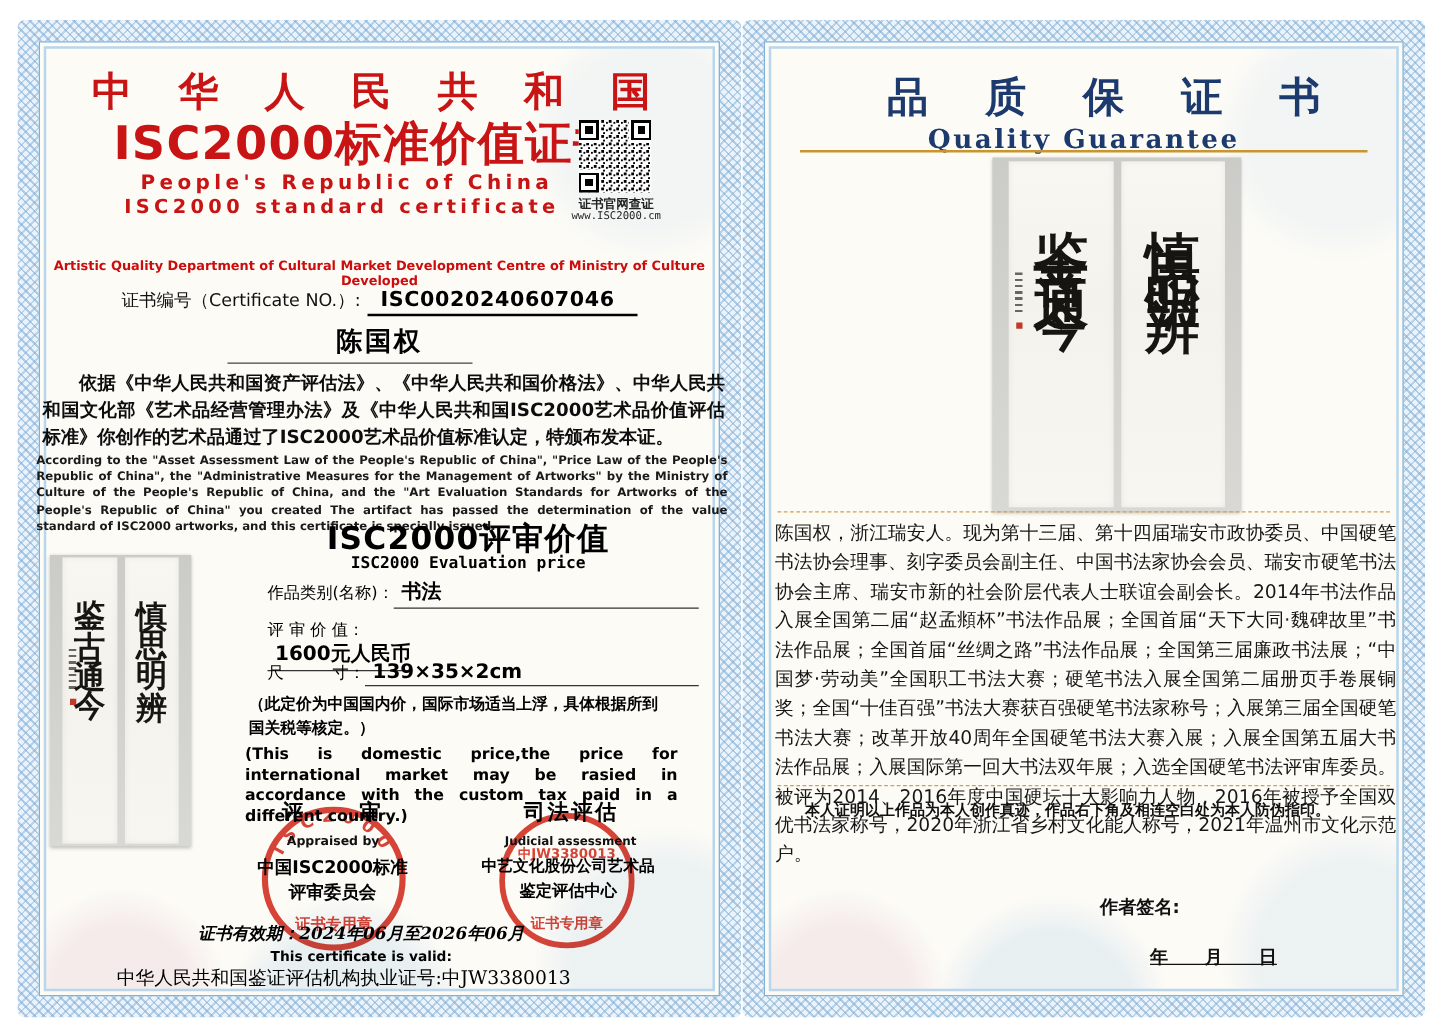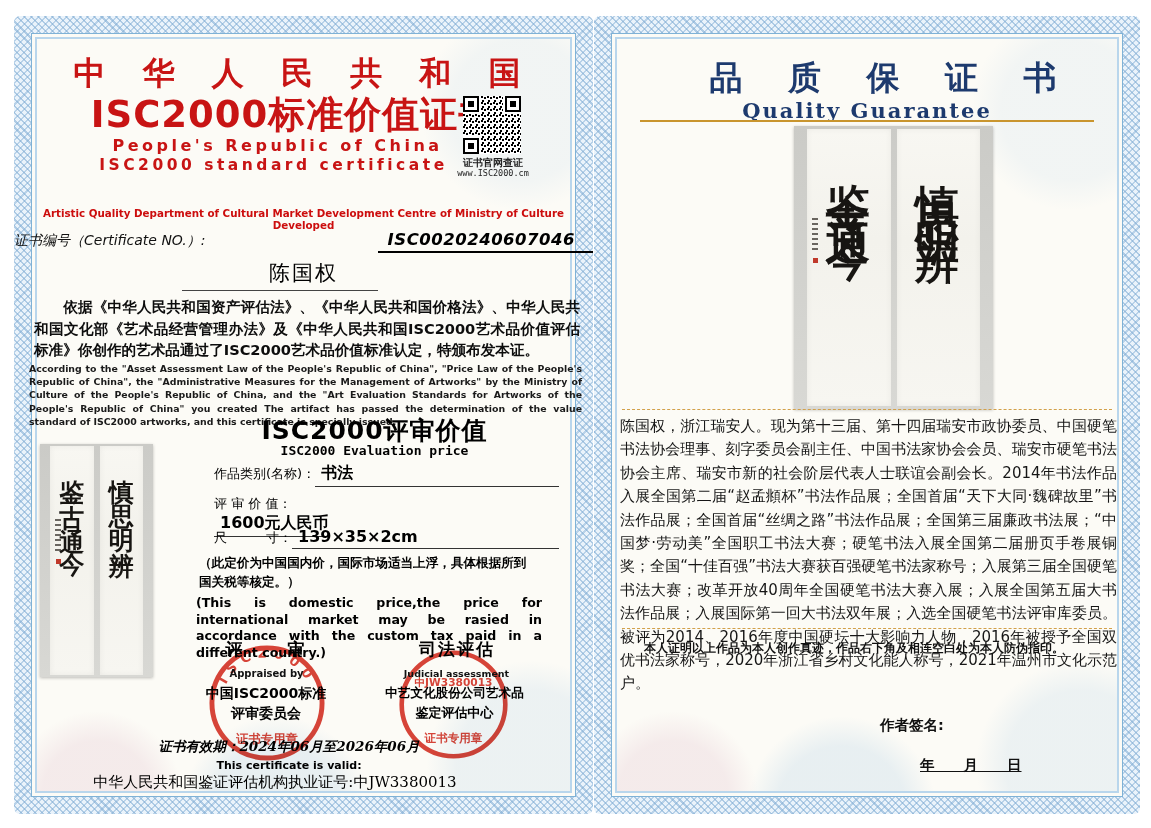--- a/index.html
+++ b/index.html
@@ -39,25 +39,25 @@
   .t-cn2 { top:74px; left:10px; right:30px; font-size:37px; font-weight:bold; letter-spacing:1px; }
   .t-en1 { top:120px; left:8px; right:60px; font-size:16px; font-weight:bold; letter-spacing:3.5px; }
   .t-en2 { top:140px; left:0; right:60px; font-size:15.5px; font-weight:bold; letter-spacing:3.5px; }
   .banner-cn { top:160px; left:0; right:0; font-size:23px; font-weight:bold; color:#cc0d0d; letter-spacing:.5px; }
   .banner-en { top:191px; left:0; right:0; font-size:10.3px; font-weight:bold; color:#cc0d0d; }
 
   .qr-box { top:80px; left:449px; width:58px; height:58px; background:#fff; }
   .qr-cap1 { top:140px; left:441px; width:76px; font-size:10px; color:#222; text-align:center; font-weight:600; }
   .qr-cap2 { top:152px; left:441px; width:76px; font-size:8.5px; color:#222; text-align:center; font-family:"DejaVu Sans Mono", monospace; }
 
-  .certno-row { top:214px; left:0; right:0; display:flex; justify-content:space-between; align-items:baseline; gap:6px;font-style:italic; }
+  .certno-row { top:214px; left:0; right:0; display:flex; justify-content:center; align-items:baseline; gap:6px; }
   .certno-label { font-size:14px; color:#111; }
   .certno-value { font-size:16.5px; font-weight:bold; color:#000; border-bottom:2.5px solid #000; padding:0 18px 2px 10px; letter-spacing:.5px; }
 
-  .artist-name { top:243px; left:0; right:0; font-size:21px; font-weight:normal; color:#000; letter-spacing:2px; }
+  .artist-name { top:243px; left:0; right:0; font-size:21px; font-weight:bold; color:#000; letter-spacing:2px; }
   .name-rule { top:274px; left:168px; width:196px; border-top:1.5px solid #444; }
 
   .body-cn { top:280px; left:20px; right:13px; font-size:14.6px; line-height:21.6px; font-weight:600; color:#0d0d0d; text-align:justify; text-indent:2em; }
   .body-en { top:346px; left:15px; right:11px; font-size:9.4px; line-height:13.2px; font-weight:600; color:#1a1a1a; text-align:justify; }
 
   .sec-cn { top:398px; left:150px; right:8px; font-size:25px; font-weight:bold; color:#000; letter-spacing:1px; }
   .sec-en { top:427px; left:150px; right:8px; font-size:13px; font-weight:bold; font-family:"DejaVu Sans Mono", monospace; color:#000; }
 
   .field-row { left:200px; right:34px; display:flex; align-items:baseline; }
   .f1 { top:447px; } .f2 { top:479px;flex-direction:column; } .f3 { top:511px; }

